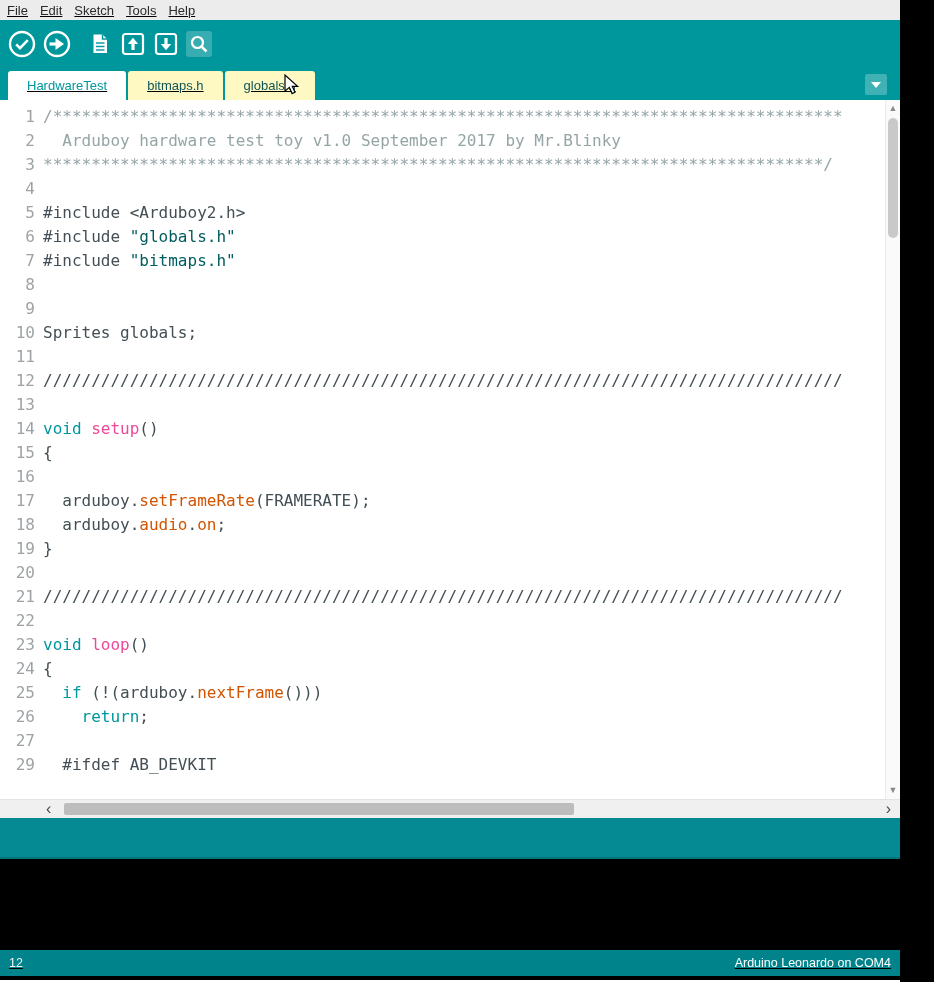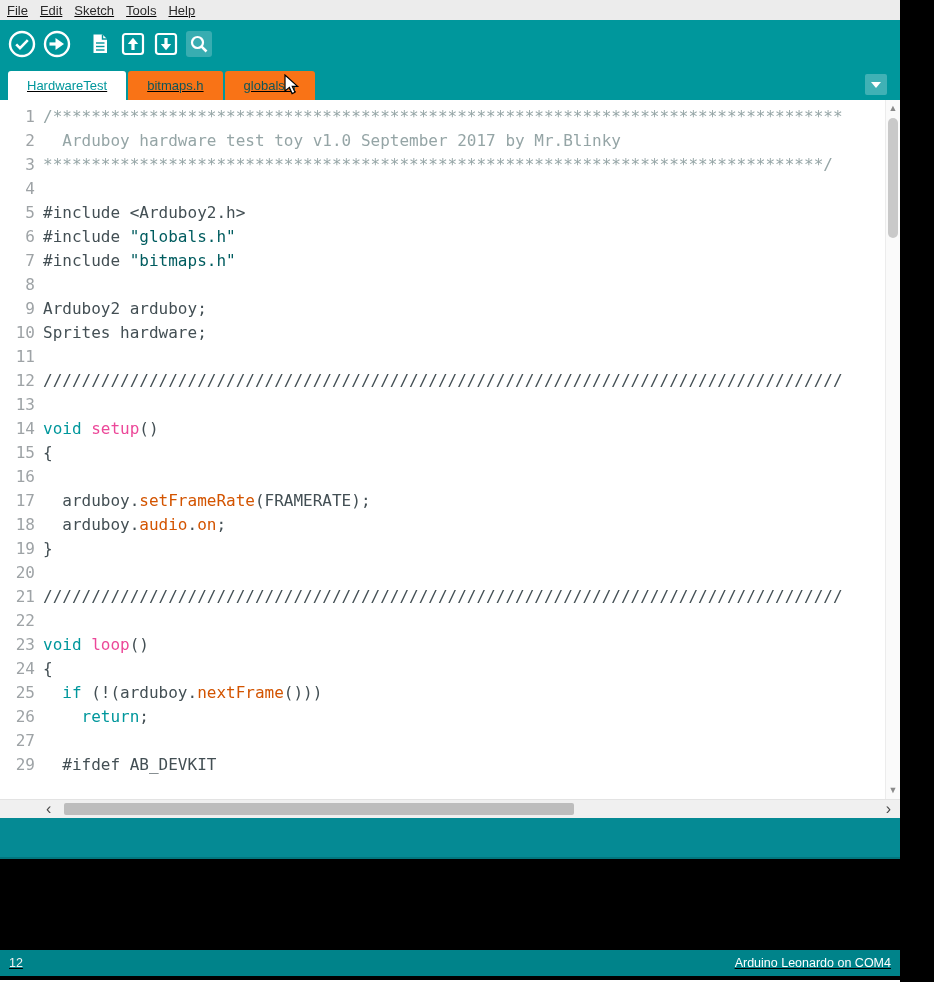--- a/index.html
+++ b/index.html
@@ -14,21 +14,21 @@
   
   .toolbar { height:47px; background:#00979C; display:flex; align-items:center; padding:0 8px; flex:none; }
   .tbtn { display:flex; align-items:center; justify-content:center; cursor:pointer; flex:none; }
   .tbtn + .tbtn { margin-left:7px; }
   .tbtn.gap { margin-left:16px; }
   .serial { margin-left:auto; width:26px; height:26px; border-radius:3px; background:rgba(255,255,255,0.22); }
 
   
   .tabbar { height:33px; background:#00979C; display:flex; align-items:flex-end; padding-left:8px; flex:none; position:relative; }
   .tabs { display:flex; align-items:flex-end; height:100%; }
-  .tab { height:29px; padding:0 19px; display:flex; align-items:center; font-size:13px; border-radius:3px 3px 0 0; background:#f97316; color:#0E5559; margin-right:2px; cursor:pointer; }
+  .tab { height:29px; padding:0 19px; display:flex; align-items:center; font-size:13px; border-radius:3px 3px 0 0; background:#fef9c3; color:#0E5559; margin-right:2px; cursor:pointer; }
   .tab.active { background:#fff; color:#00979C;margin-top:12px; }
   .tab-dropdown { position:absolute; right:13px; bottom:5px; width:22px; height:21px; border-radius:2px; background:rgba(255,255,255,0.25); display:flex; align-items:center; justify-content:center; cursor:pointer; }
   .tab-dropdown .tri { width:0; height:0; border-left:5px solid transparent; border-right:5px solid transparent; border-top:6px solid #fff; }
 
   
   .editor-area { height:699px; position:relative; background:#fff; flex:none; }
   .lines-wrap { position:absolute; left:0; top:0; right:15px; bottom:0; overflow:hidden; padding-top:5px; }
   .line { display:flex; height:24px; line-height:24px; font-family:"DejaVu Sans Mono", monospace; font-size:16px; white-space:pre; }
   .ln { flex:0 0 35px; text-align:right; color:#9EA3A6; }
   .code { padding-left:8px; }
@@ -134,22 +134,22 @@
   <div class="editor-area">
     <div class="lines-wrap">
         <div class="line"><span class="ln">1</span><span class="code"><span class="c1">/**********************************************************************************</span></span></div>
         <div class="line"><span class="ln">2</span><span class="code"><span class="c1">  Arduboy hardware test toy v1.0 September 2017 by Mr.Blinky</span></span></div>
         <div class="line"><span class="ln">3</span><span class="code"><span class="c1">*********************************************************************************/</span></span></div>
         <div class="line"><span class="ln">4</span><span class="code"></span></div>
         <div class="line"><span class="ln">5</span><span class="code"><span class="p">#include &lt;Arduboy2.h&gt;</span></span></div>
         <div class="line"><span class="ln">6</span><span class="code"><span class="p">#include </span><span class="str">"globals.h"</span></span></div>
         <div class="line"><span class="ln">7</span><span class="code"><span class="p">#include </span><span class="str">"bitmaps.h"</span></span></div>
         <div class="line"><span class="ln">8</span><span class="code"></span></div>
-        <div class="line"><span class="ln">9</span><span class="code"><span class="p">Arduboy2 arduboy;</span></span></div>
-        <div class="line"><span class="ln">10</span><span class="code"><span class="p">Sprites hardware;</span></span></div>
+        <div class="line"><span class="ln">9</span></div>
+        <div class="line"><span class="ln">10</span><span class="code"><span class="p">Sprites globals;</span></span></div>
         <div class="line"><span class="ln">11</span><span class="code"></span></div>
         <div class="line"><span class="ln">12</span><span class="code"><span class="c2">///////////////////////////////////////////////////////////////////////////////////</span></span></div>
         <div class="line"><span class="ln">13</span><span class="code"></span></div>
         <div class="line"><span class="ln">14</span><span class="code"><span class="k">void</span><span class="p"> </span><span class="s">setup</span><span class="p">()</span></span></div>
         <div class="line"><span class="ln">15</span><span class="code"><span class="p">{</span></span></div>
         <div class="line"><span class="ln">16</span></div>
         <div class="line"><span class="ln">17</span><span class="code"><span class="p">  arduboy.</span><span class="f">setFrameRate</span><span class="p">(FRAMERATE);</span></span></div>
         <div class="line"><span class="ln">18</span><span class="code"><span class="p">  arduboy.</span><span class="f">audio</span><span class="p">.</span><span class="f">on</span><span class="p">;</span></span></div>
         <div class="line"><span class="ln">19</span><span class="code"><span class="p">}</span></span></div>
         <div class="line"><span class="ln">20</span><span class="code"></span></div>

